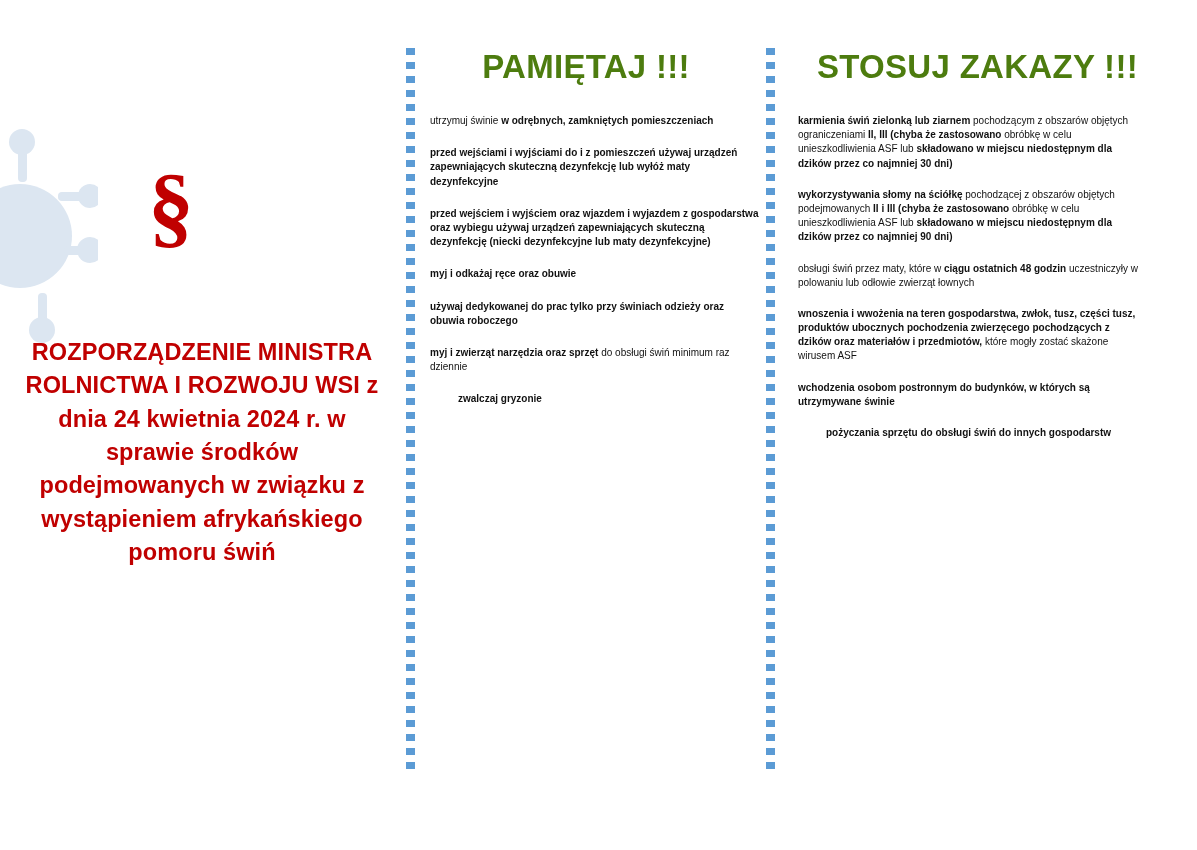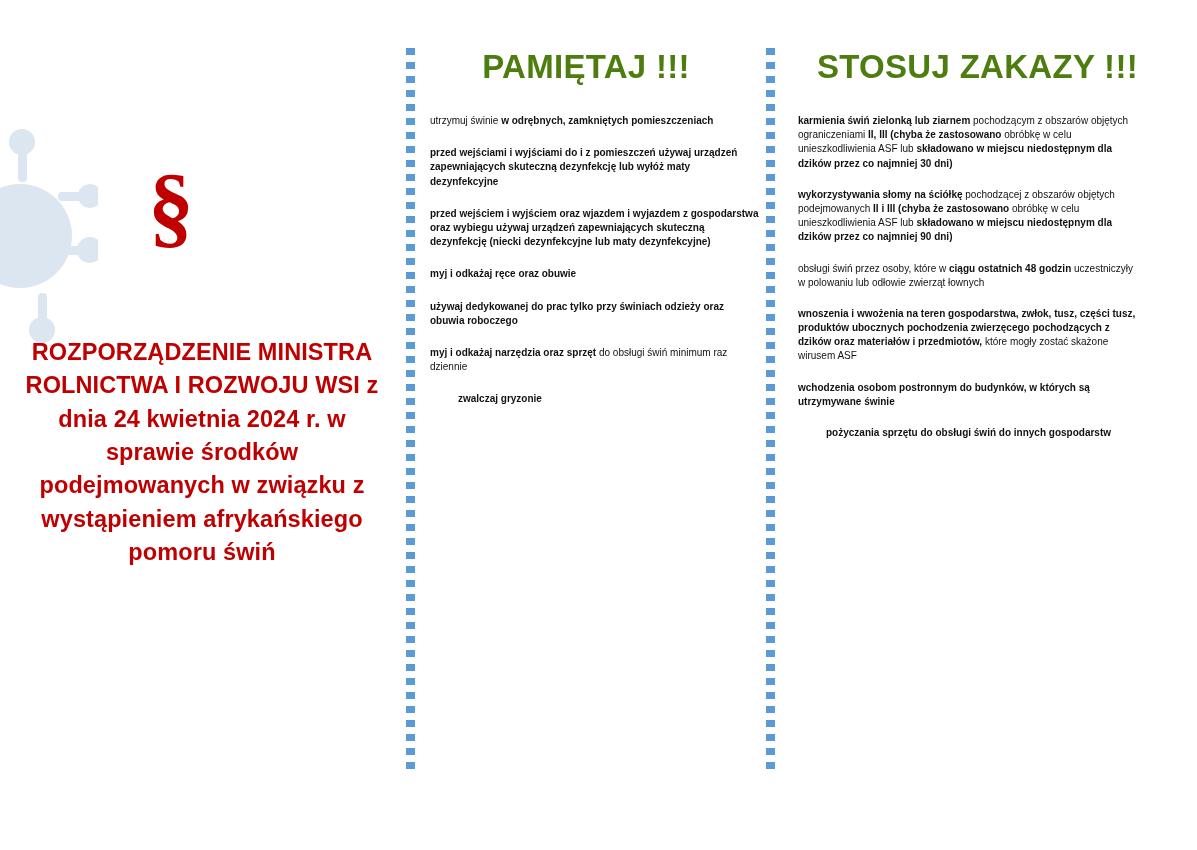--- a/index.html
+++ b/index.html
@@ -147,30 +147,30 @@
   <div class="dot-rule r2"></div>
 
   <div class="col-mid">
     <h2 class="col-head">PAMIĘTAJ !!!</h2>
     <div>
         <div class="item"><span>utrzymuj świnie </span><b>w odrębnych, zamkniętych pomieszczeniach</b></div>
         <div class="item"><b>przed wejściami i wyjściami do i z pomieszczeń używaj urządzeń zapewniających skuteczną dezynfekcję lub wyłóż maty dezynfekcyjne</b></div>
         <div class="item"><b>przed wejściem i wyjściem oraz wjazdem i wyjazdem z gospodarstwa  oraz wybiegu używaj urządzeń zapewniających skuteczną dezynfekcję (niecki dezynfekcyjne lub maty dezynfekcyjne)</b></div>
         <div class="item"><b>myj i odkażaj ręce oraz obuwie</b></div>
         <div class="item"><b>używaj dedykowanej do prac tylko przy świniach odzieży oraz obuwia roboczego</b></div>
-        <div class="item"><b>myj i odkażaj narzędzia oraz sprzęt </b><span>do obsługi świń minimum raz dziennie</span></div>
+        <div class="item"><b>myj i zwierząt narzędzia oraz sprzęt </b><span>do obsługi świń minimum raz dziennie</span></div>
         <div class="item"><b>zwalczaj gryzonie</b></div>
       </div>
   </div>
 
   <div class="col-right">
     <h2 class="col-head">STOSUJ ZAKAZY !!!</h2>
     <div>
         <div class="item"><b>karmienia świń zielonką lub ziarnem </b><span>pochodzącym z obszarów objętych ograniczeniami </span><b>II, III (chyba że zastosowano </b><span>obróbkę w celu unieszkodliwienia ASF lub </span><b>składowano w miejscu niedostępnym dla dzików przez co najmniej 30 dni)</b></div>
         <div class="item"><b>wykorzystywania słomy na ściółkę </b><span>pochodzącej z obszarów objętych podejmowanych </span><b>II i III (chyba że zastosowano </b><span>obróbkę w celu unieszkodliwienia ASF lub </span><b>składowano w miejscu niedostępnym dla dzików przez co najmniej 90 dni)</b></div>
-        <div class="item"><span>obsługi świń przez osoby, które w </span><b>ciągu ostatnich 48 godzin </b><span>uczestniczyły w polowaniu lub odłowie zwierząt łownych</span></div>
+        <div class="item"><span>obsługi świń przez maty, które w </span><b>ciągu ostatnich 48 godzin </b><span>uczestniczyły w polowaniu lub odłowie zwierząt łownych</span></div>
         <div class="item"><b>wnoszenia i wwożenia na teren gospodarstwa, zwłok, tusz, części tusz, produktów ubocznych pochodzenia zwierzęcego pochodzących z dzików oraz materiałów i przedmiotów, </b><span>które mogły zostać skażone wirusem ASF</span></div>
         <div class="item"><b>wchodzenia osobom postronnym do budynków, w których są utrzymywane świnie</b></div>
         <div class="item"><b>pożyczania sprzętu do obsługi świń do innych gospodarstw</b></div>
       </div>
   </div>
 
 </div>
 
 </body></html>

